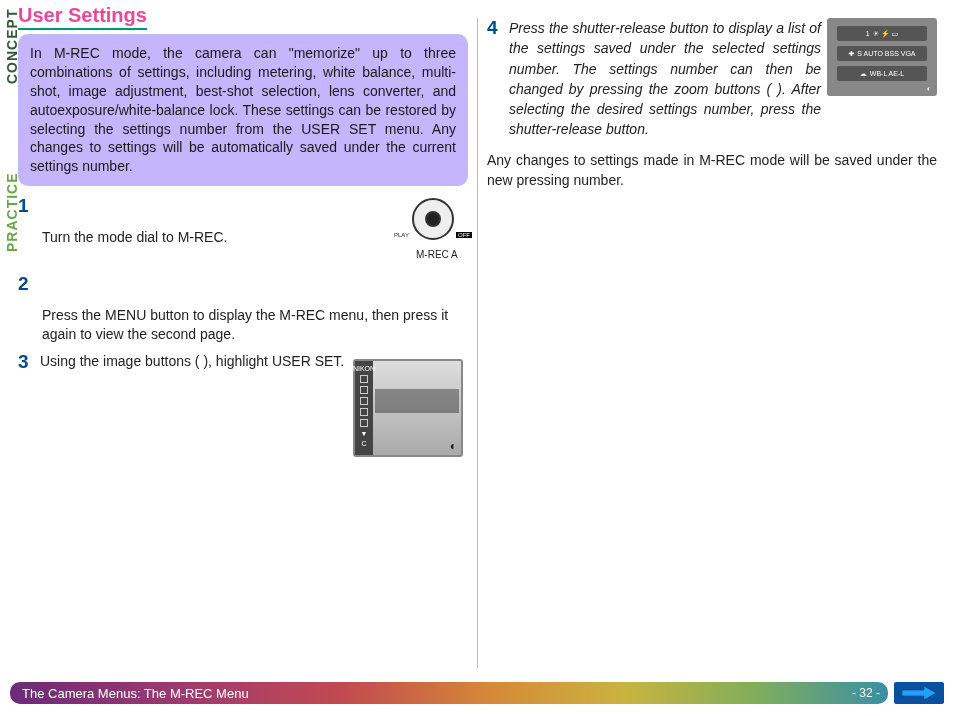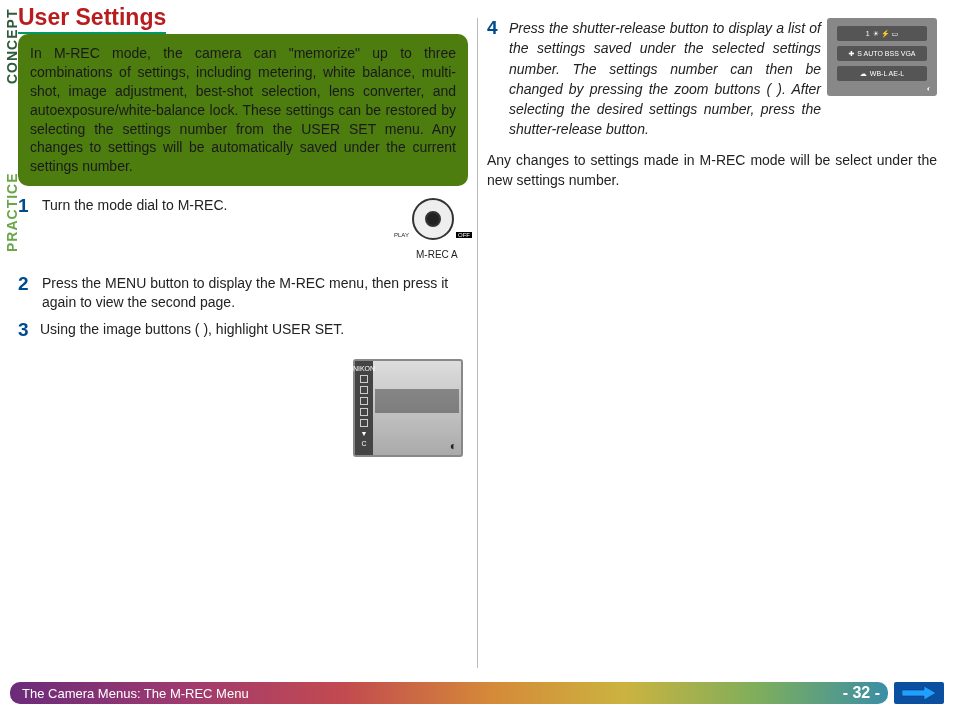--- a/index.html
+++ b/index.html
@@ -4,50 +4,50 @@
 <style>
   * { box-sizing: border-box; margin: 0; padding: 0; }
   body {
     width: 954px; height: 716px;
     font-family: "Gill Sans", "Gill Sans MT", "Trebuchet MS", sans-serif;
     font-size: 14px; color: #222; position: relative; background: #fff;
     overflow: hidden;
   }
   .title {
     position: absolute; left: 18px; top: 4px;
-    font-size: 23px; font-weight: bold; color: #b91c1c;
+    font-size: 20px; font-weight: bold; color: #ec4899;
     border-bottom: 2px solid #009966; padding-bottom: 1px;
   }
   .left-col {
     position: absolute; left: 18px; top: 34px; width: 450px;
   }
   .concept-label {
     position: absolute; left: -14px; top: 50px;
     transform: rotate(-90deg); transform-origin: left top;
     font-weight: bold; color: #2e5b3a; font-size: 14px; letter-spacing: 1px;
   }
   .practice-label {
     position: absolute; left: -14px; top: 218px;
     transform: rotate(-90deg); transform-origin: left top;
     font-weight: bold; color: #6aa64a; font-size: 14px; letter-spacing: 1px;
   }
   .concept-box {
-    background: #4d7c0f; border-radius: 10px;
+    background: #c4b5fd; border-radius: 10px;
     padding: 10px 12px; text-align: justify; line-height: 1.35;
     color: #1a1a1a;
   }
   .practice-text {
     margin-top: 10px; text-align: justify; line-height: 1.4;
   }
   .steps { margin-top: 10px; }
   .step { display: flex; gap: 6px; margin-bottom: 8px; align-items: flex-start; }
   .step-num { font-size: 19px; font-weight: bold; color: #004b8d; width: 16px; flex-shrink:0; line-height:1; }
   .step-body { flex: 1; line-height: 1.35; }
   .step-inline { display:flex; align-items:flex-start; gap:8px;}
-  .step-inline .step-body { width: 325px; }
+  .step-inline .step-body { width: 325px; margin-top: 32px; }
   .dial-graphic {
     width: 70px; height: 70px; flex-shrink:0; position: relative;
   }
   .dial-circle {
     width: 42px; height: 42px; border: 2px solid #333; border-radius: 50%;
     position: absolute; left: 14px; top: 2px; background: #eee;
   }
   .dial-inner { width:16px; height:16px; border:2px solid #333; border-radius:50%;
     position:absolute; left:27px; top:15px; background:#222;}
   .dial-label-l { position:absolute; left:-4px; top:36px; font-size:6px;}
@@ -87,21 +87,21 @@
     display:flex; align-items:center;margin-top:6px;
   }
   .footer-bar {
     flex:1; height:22px;
     background: linear-gradient(90deg, #6b2b7a 0%, #a03a6f 20%, #c24a50 38%, #d58a38 55%, #cbb340 70%, #7fae5b 85%, #3a8fa6 100%);
     border-radius: 10px;
     display:flex; align-items:center; color:#fff; font-size:13px;
     padding-left:12px; position:relative;
   }
   .footer-page {
-    position:absolute; right:8px; color:#fff; font-size:16px;font-weight:bold;
+    position:absolute; right:8px; color:#fff; font-size:12px;
   }
   .footer-arrow {
     width:50px; height:22px; margin-left:6px; background:#0a4fa0;
     display:flex; align-items:center; justify-content:center;
     border-radius:2px;
   }
   .footer-arrow svg { width:34px; height:16px; }
 </style>
 </head>
 <body>
@@ -169,21 +169,21 @@
         <span>✚</span>
           <span>S  AUTO BSS VGA</span>
       </div>
       <div class="mini-lcd-row" style="top:46px;">
         <span>☁</span>
           <span>WB-L  AE-L</span>
       </div>
       <div style="position:absolute;right:4px;bottom:2px;">◐</div>
     </div>
   </div>
-  <div class="after-text">Any changes to settings made in M-REC mode will be select under the new settings number.</div>
+  <div class="after-text">Any changes to settings made in M-REC mode will be saved under the new pressing number.</div>
 </div>
 
 <div class="footer">
   <div class="footer-bar">
     <span>The Camera Menus: The M-REC Menu</span>
     <span class="footer-page">- 32 -</span>
   </div>
   <div class="footer-arrow">
     <svg viewBox="0 0 34 16">
       <path d="M0 5 H22 V1 L34 8 L22 15 V11 H0 Z" fill="#1fa0ff" stroke="#0a3b70" stroke-width="0.6"></path>

